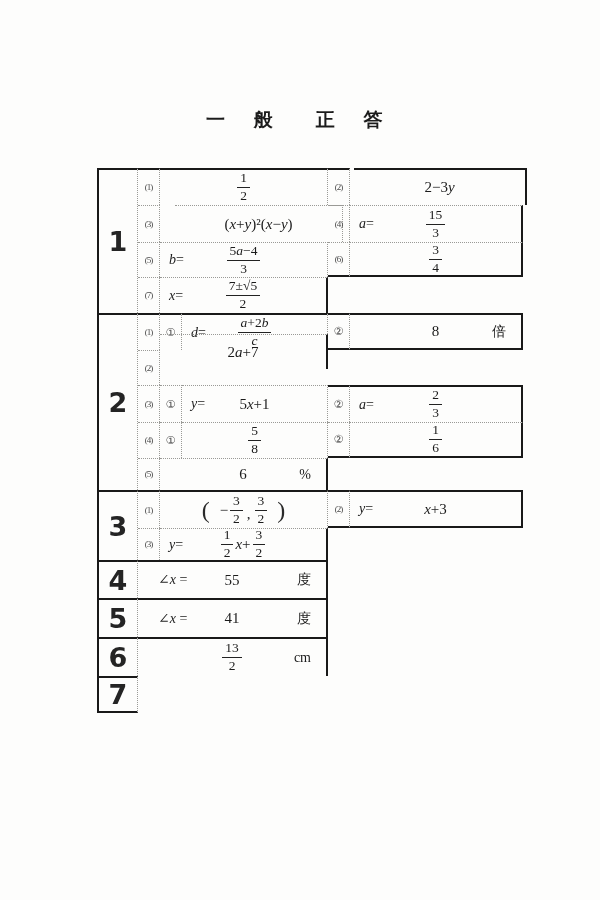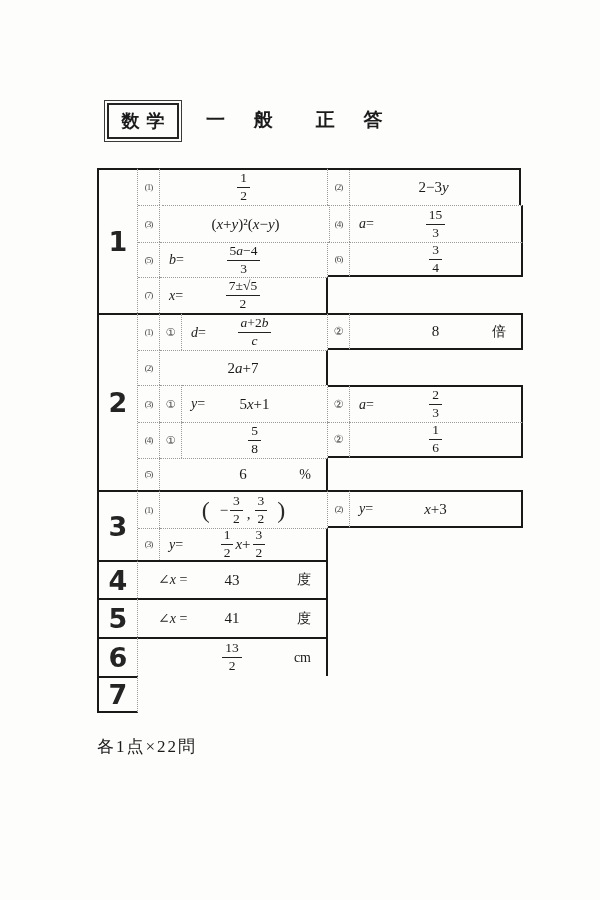--- a/index.html
+++ b/index.html
@@ -38,43 +38,40 @@
   .comma{align-self:flex-end;margin:0 2px 4px;}
   i{font-style:italic;}
 
   .footer-note{position:absolute;left:97px;top:735px;font-size:17px;letter-spacing:2px;}
 </style>
 </head>
 <body>
 
 <div class="page">
 
-  <div class="subject-box">
-    <div class="subject-inner">数学</div>
-  </div>
   <div class="doc-title">一 般　正 答</div>
 
   <div class="anskey">
 
     <div class="c num tt lt rd" style="left:0;top:0;width:41px;height:145px">1</div>
 
     <div class="c sub tt rd" style="left:41px;top:0;width:22px;height:37px">(1)</div>
     <div class="c tt rd" style="left:63px;top:0;width:168px;height:37px">
       <span class="frac">
           <span class="fn">1</span>
           <span class="fd">2</span>
         </span>
     </div>
     <div class="c sub tt rd" style="left:231px;top:0;width:22px;height:37px">(2)</div>
-    <div class="c tt rt" style="left:251px;top:0;width:173px;height:37px">
+    <div class="c tt rt" style="left:257px;top:0;width:173px;height:37px">
       <span>2−3<i>y</i></span>
     </div>
 
     <div class="c sub td rd" style="left:41px;top:37px;width:22px;height:37px">(3)</div>
-    <div class="c td rd" style="left:65px;top:37px;width:168px;height:37px">
+    <div class="c td rd" style="left:78px;top:37px;width:168px;height:37px">
       <span>(<i>x</i>+<i>y</i>)²(<i>x</i>−<i>y</i>)</span>
     </div>
     <div class="c sub td rd" style="left:231px;top:37px;width:22px;height:37px">(4)</div>
     <div class="c td rt" style="left:253px;top:37px;width:173px;height:37px">
       <span class="lbl"><i>a</i>=</span>
       <span class="frac">
           <span class="fn">15</span>
           <span class="fd">3</span>
         </span>
     </div>
@@ -115,21 +112,21 @@
           <span class="fd"><i>c</i></span>
         </span>
     </div>
     <div class="c circ tt rd bt" style="left:231px;top:145px;width:22px;height:37px">②</div>
     <div class="c tt rt bt" style="left:253px;top:145px;width:173px;height:37px">
       <span>8</span>
       <span class="unit">倍</span>
     </div>
 
     <div class="c sub td rd" style="left:41px;top:182px;width:22px;height:35px">(2)</div>
-    <div class="c td rt" style="left:63px;top:182px;width:168px;height:35px">
+    <div class="c td rt" style="left:63px;top:166px;width:168px;height:35px">
       <span>2<i>a</i>+7</span>
     </div>
 
     <div class="c sub td rd" style="left:41px;top:217px;width:22px;height:37px">(3)</div>
     <div class="c circ td rd" style="left:63px;top:217px;width:22px;height:37px">①</div>
     <div class="c td rd" style="left:85px;top:217px;width:146px;height:37px">
       <span class="lbl"><i>y</i>=</span>
       <span>5<i>x</i>+1</span>
     </div>
     <div class="c circ tt rd" style="left:231px;top:217px;width:22px;height:37px">②</div>
@@ -200,21 +197,21 @@
         <span class="frac">
             <span class="fn">3</span>
             <span class="fd">2</span>
           </span>
       </span>
     </div>
 
     <div class="c num tt lt rd" style="left:0;top:392px;width:41px;height:38px">4</div>
     <div class="c tt rt" style="left:41px;top:392px;width:190px;height:38px">
       <span class="lbl2">∠<i>x</i> =</span>
-      <span>43</span>
+      <span>55</span>
       <span class="unit">度</span>
     </div>
 
     <div class="c num tt lt rd" style="left:0;top:430px;width:41px;height:39px">5</div>
     <div class="c tt rt" style="left:41px;top:430px;width:190px;height:39px">
       <span class="lbl2">∠<i>x</i> =</span>
       <span>41</span>
       <span class="unit">度</span>
     </div>
 
@@ -224,15 +221,14 @@
           <span class="fn">13</span>
           <span class="fd">2</span>
         </span>
       <span class="unit">cm</span>
     </div>
 
     <div class="c num tt lt rd bt" style="left:0;top:508px;width:41px;height:37px">7</div>
 
   </div>
 
-  <div class="footer-note">各1点×22問</div>
 
 </div>
 
 </body></html>

